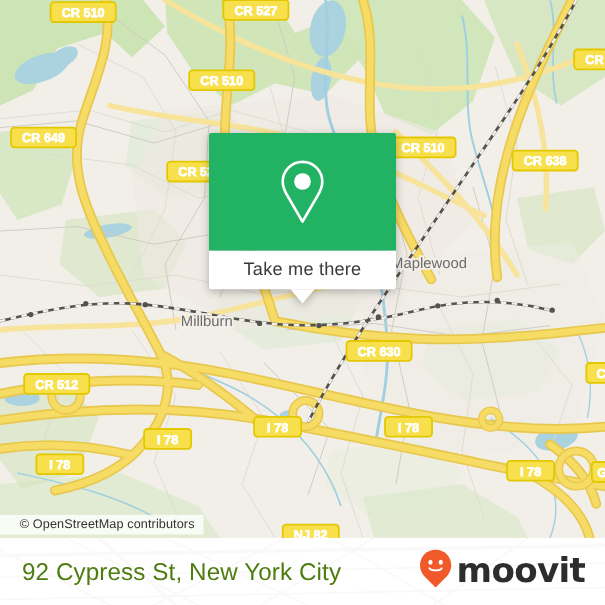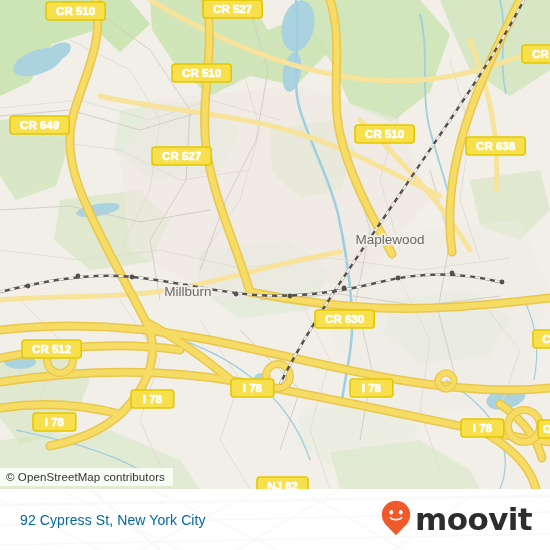--- a/index.html
+++ b/index.html
@@ -12,21 +12,21 @@
   .screen{position:relative;width:550px;height:550px;overflow:hidden;background:#fff;}
 
   
   .map{position:absolute;left:0;top:0;width:550px;height:489px;overflow:hidden;background:#f2efe9;}
   .map-svg{position:absolute;left:0;top:0;width:550px;height:489px;}
 
   
   .attrib{
     position:absolute;left:0;top:468px;
     background:rgba(255,255,255,0.78);
-    padding:3px 8px 3px 6px;
+    padding:3px 8px 3px 18px;
     font-size:11.5px;color:#333;letter-spacing:.1px;
     white-space:nowrap;z-index:40;
   }
 
   
   .card{
     position:absolute;left:190px;top:121px;width:170px;
     z-index:60;
     filter:drop-shadow(0 2px 4px rgba(0,0,0,.28));
   }
@@ -60,21 +60,21 @@
   }
   .bottombar .watermark{
     position:absolute;left:0;top:-489px;width:550px;height:550px;
     opacity:.13;
   }
   .bb-inner{
     position:relative;z-index:3;height:61px;
     display:flex;align-items:center;justify-content:space-between;
     padding:0 18px 0 20px;box-sizing:border-box;
   }
-  .addr{font-size:14px;color:#0369a1;letter-spacing:.1px;white-space:nowrap;}
+  .addr{font-size:22px;color:#4d7c0f;letter-spacing:.1px;white-space:nowrap;}
   .logo{display:flex;align-items:center;gap:4px;}
   .logo .wordmark{
     font-size:31px;color:#2d2d2d;letter-spacing:-.6px;
     font-weight:700;line-height:1;
     font-family:"DejaVu Sans","Liberation Sans",sans-serif;
   }
 </style>
 </head>
 <body>
 
@@ -316,20 +316,34 @@
           </g>
           <g>
             <rect x="538" y="420" width="26.4" height="18" rx="3" fill="#f7e04c" stroke="#e3c800" stroke-width="1.6"></rect>
             <text x="551.2" y="433.4" text-anchor="middle" fill="#ffffff" stroke="#ffffff" stroke-width="0.7" font-family="&quot;Liberation Sans&quot;, sans-serif" font-size="11.5" font-weight="bold">GS</text>
           </g>
         </g>
     </svg>
 
     <div class="attrib">© OpenStreetMap contributors</div>
 
+    <div class="card">
+      <div class="card-head">
+        <span>
+          <svg width="48" height="62" viewBox="0 0 48 62" fill="none" xmlns="http://www.w3.org/2000/svg">
+            <path d="M24 3.2c-9.9 0-18 8.0-18 17.9 0 4.9 2.0 9.3 4.6 13.3L24 57.5l13.4-23.1c2.6-4.0 4.6-8.4 4.6-13.3 0-9.9-8.1-17.9-18-17.9z" stroke="#ffffff" stroke-width="2.4" fill="none" stroke-linejoin="round"></path>
+            <circle cx="24" cy="21" r="7.6" fill="#ffffff"></circle>
+          </svg>
+        </span>
+      </div>
+      <div class="card-foot">
+        <span class="lbl">Take me there</span>
+        <span class="card-tail"></span>
+      </div>
+    </div>
   </div>
 
   <div class="bottombar">
     <svg class="watermark" viewBox="0 0 550 550">
       <g stroke="#cfcbc4" fill="none" stroke-width="1.4">
         <path d="M0,500 L120,560"></path>
         <path d="M60,489 L200,560"></path>
         <path d="M150,489 L300,560"></path>
         <path d="M120,560 L260,489"></path>
         <path d="M220,560 L340,489"></path>

